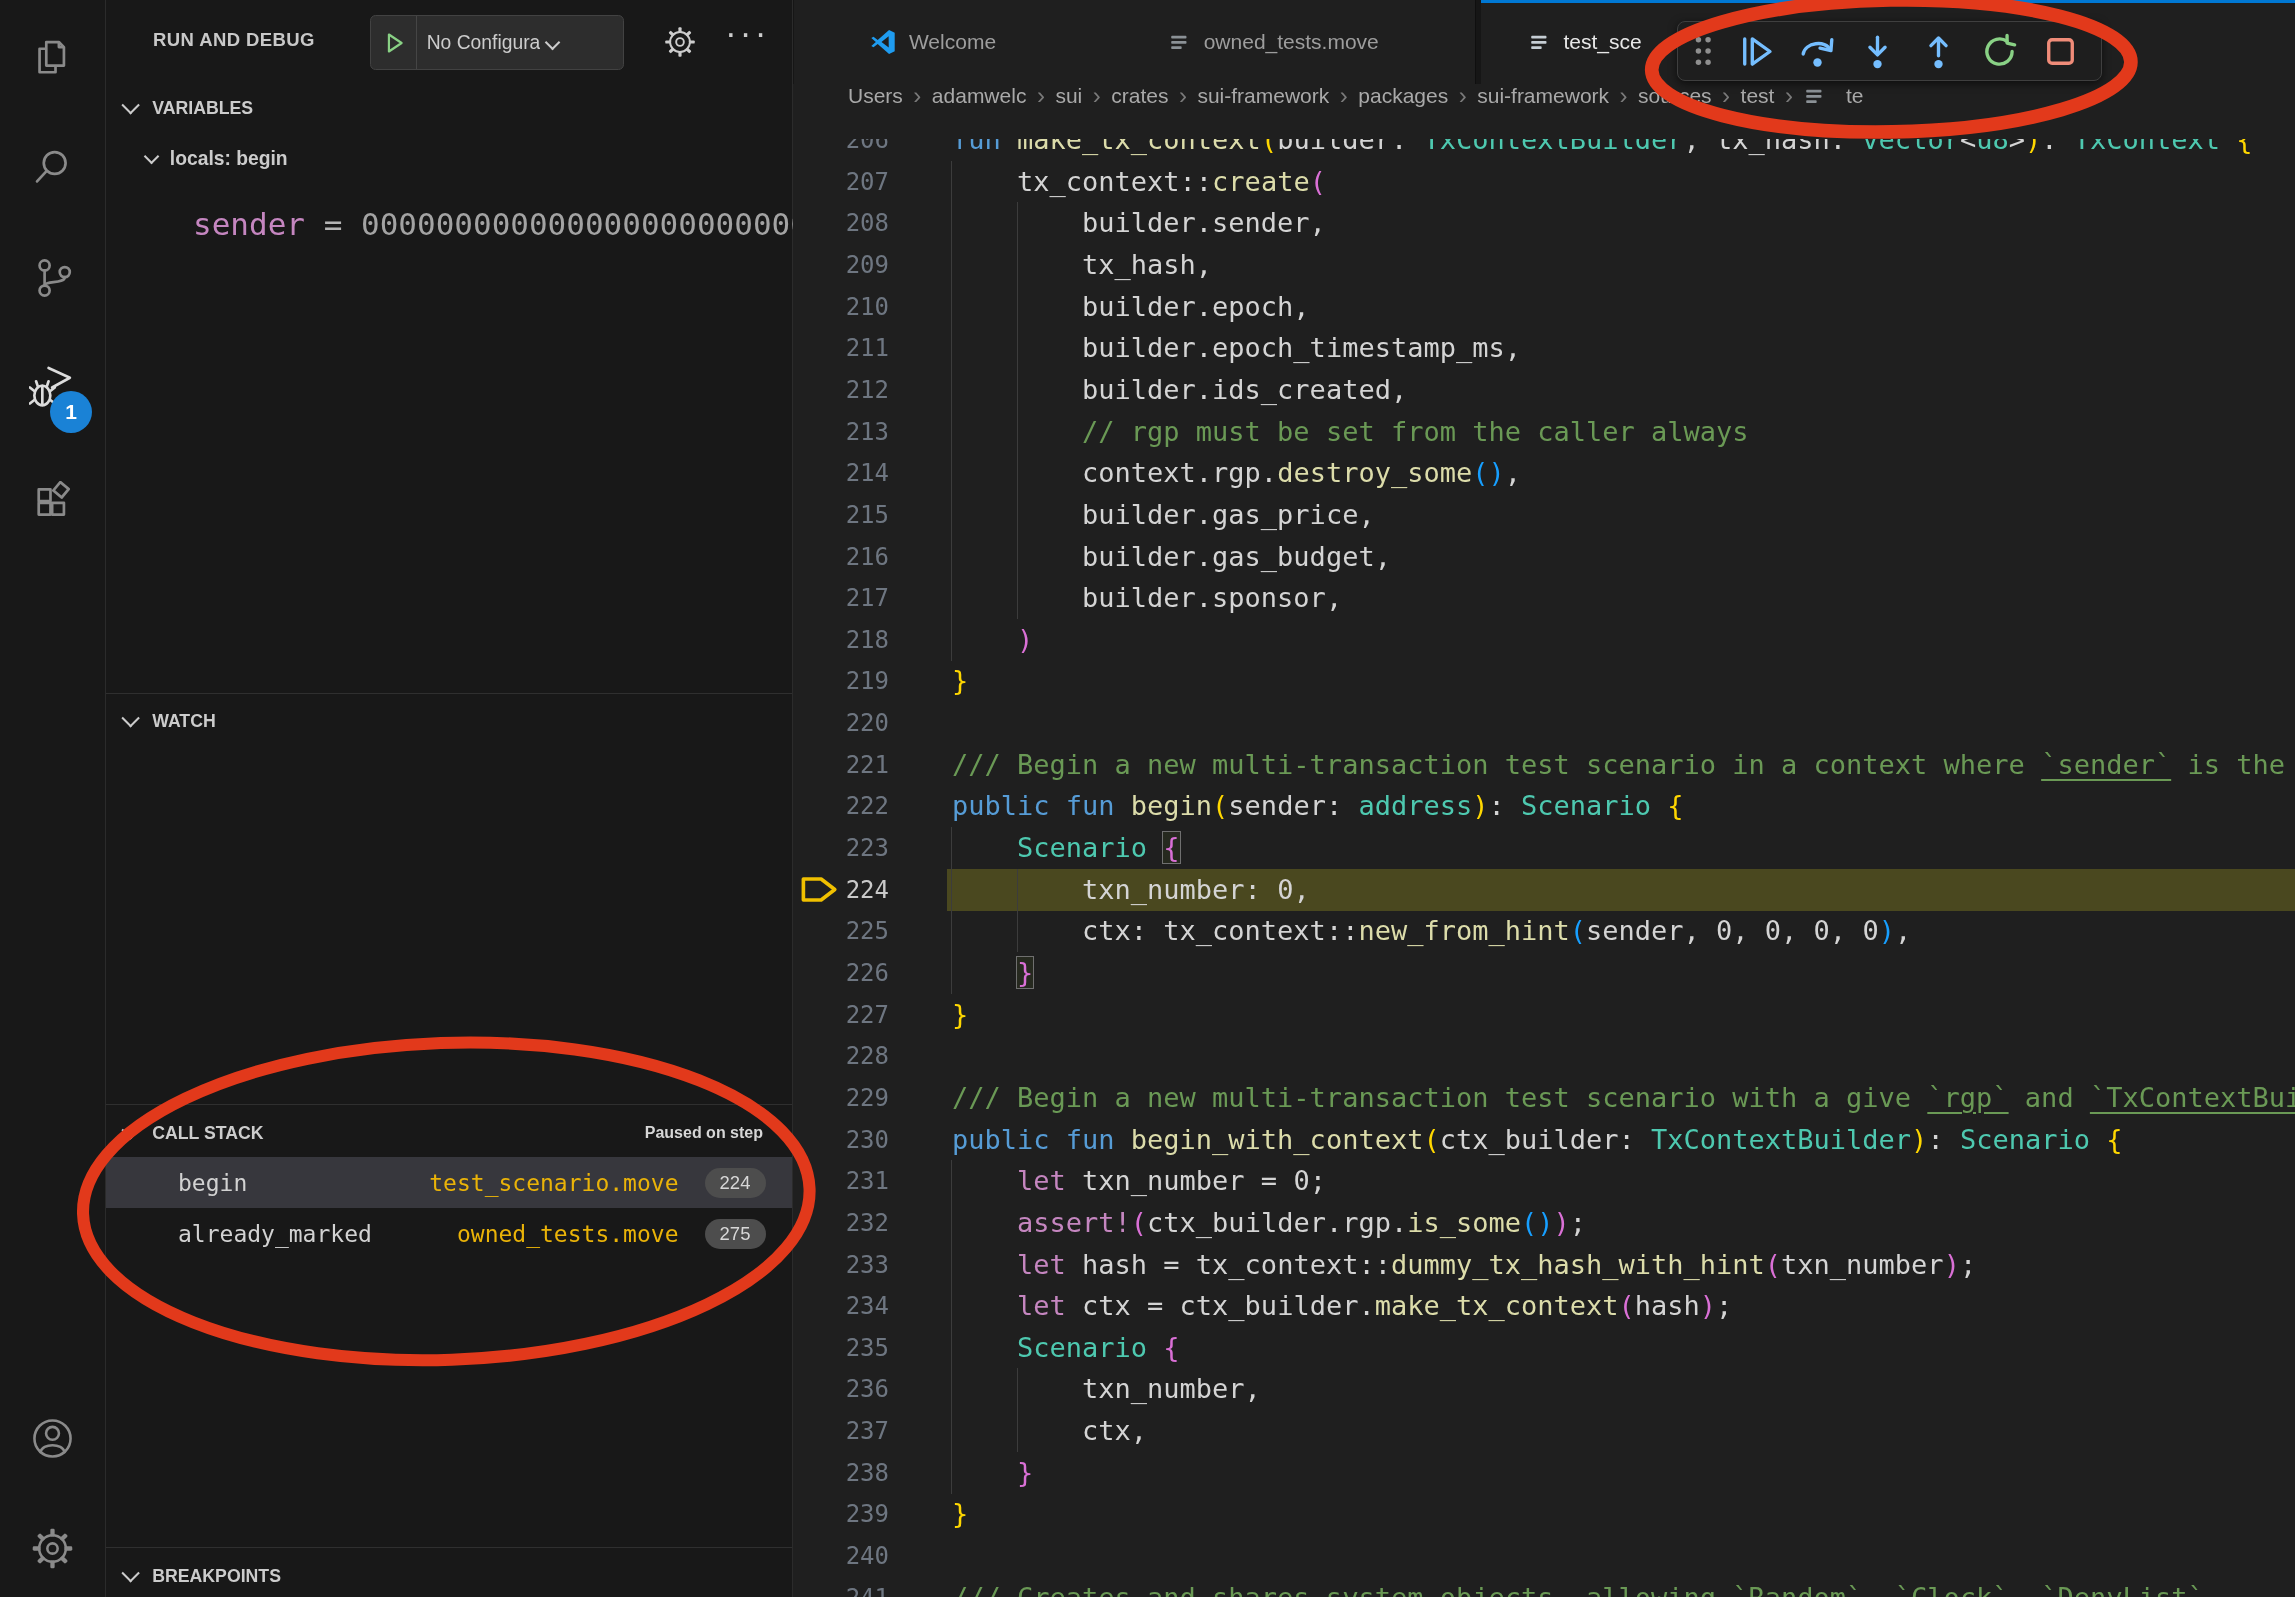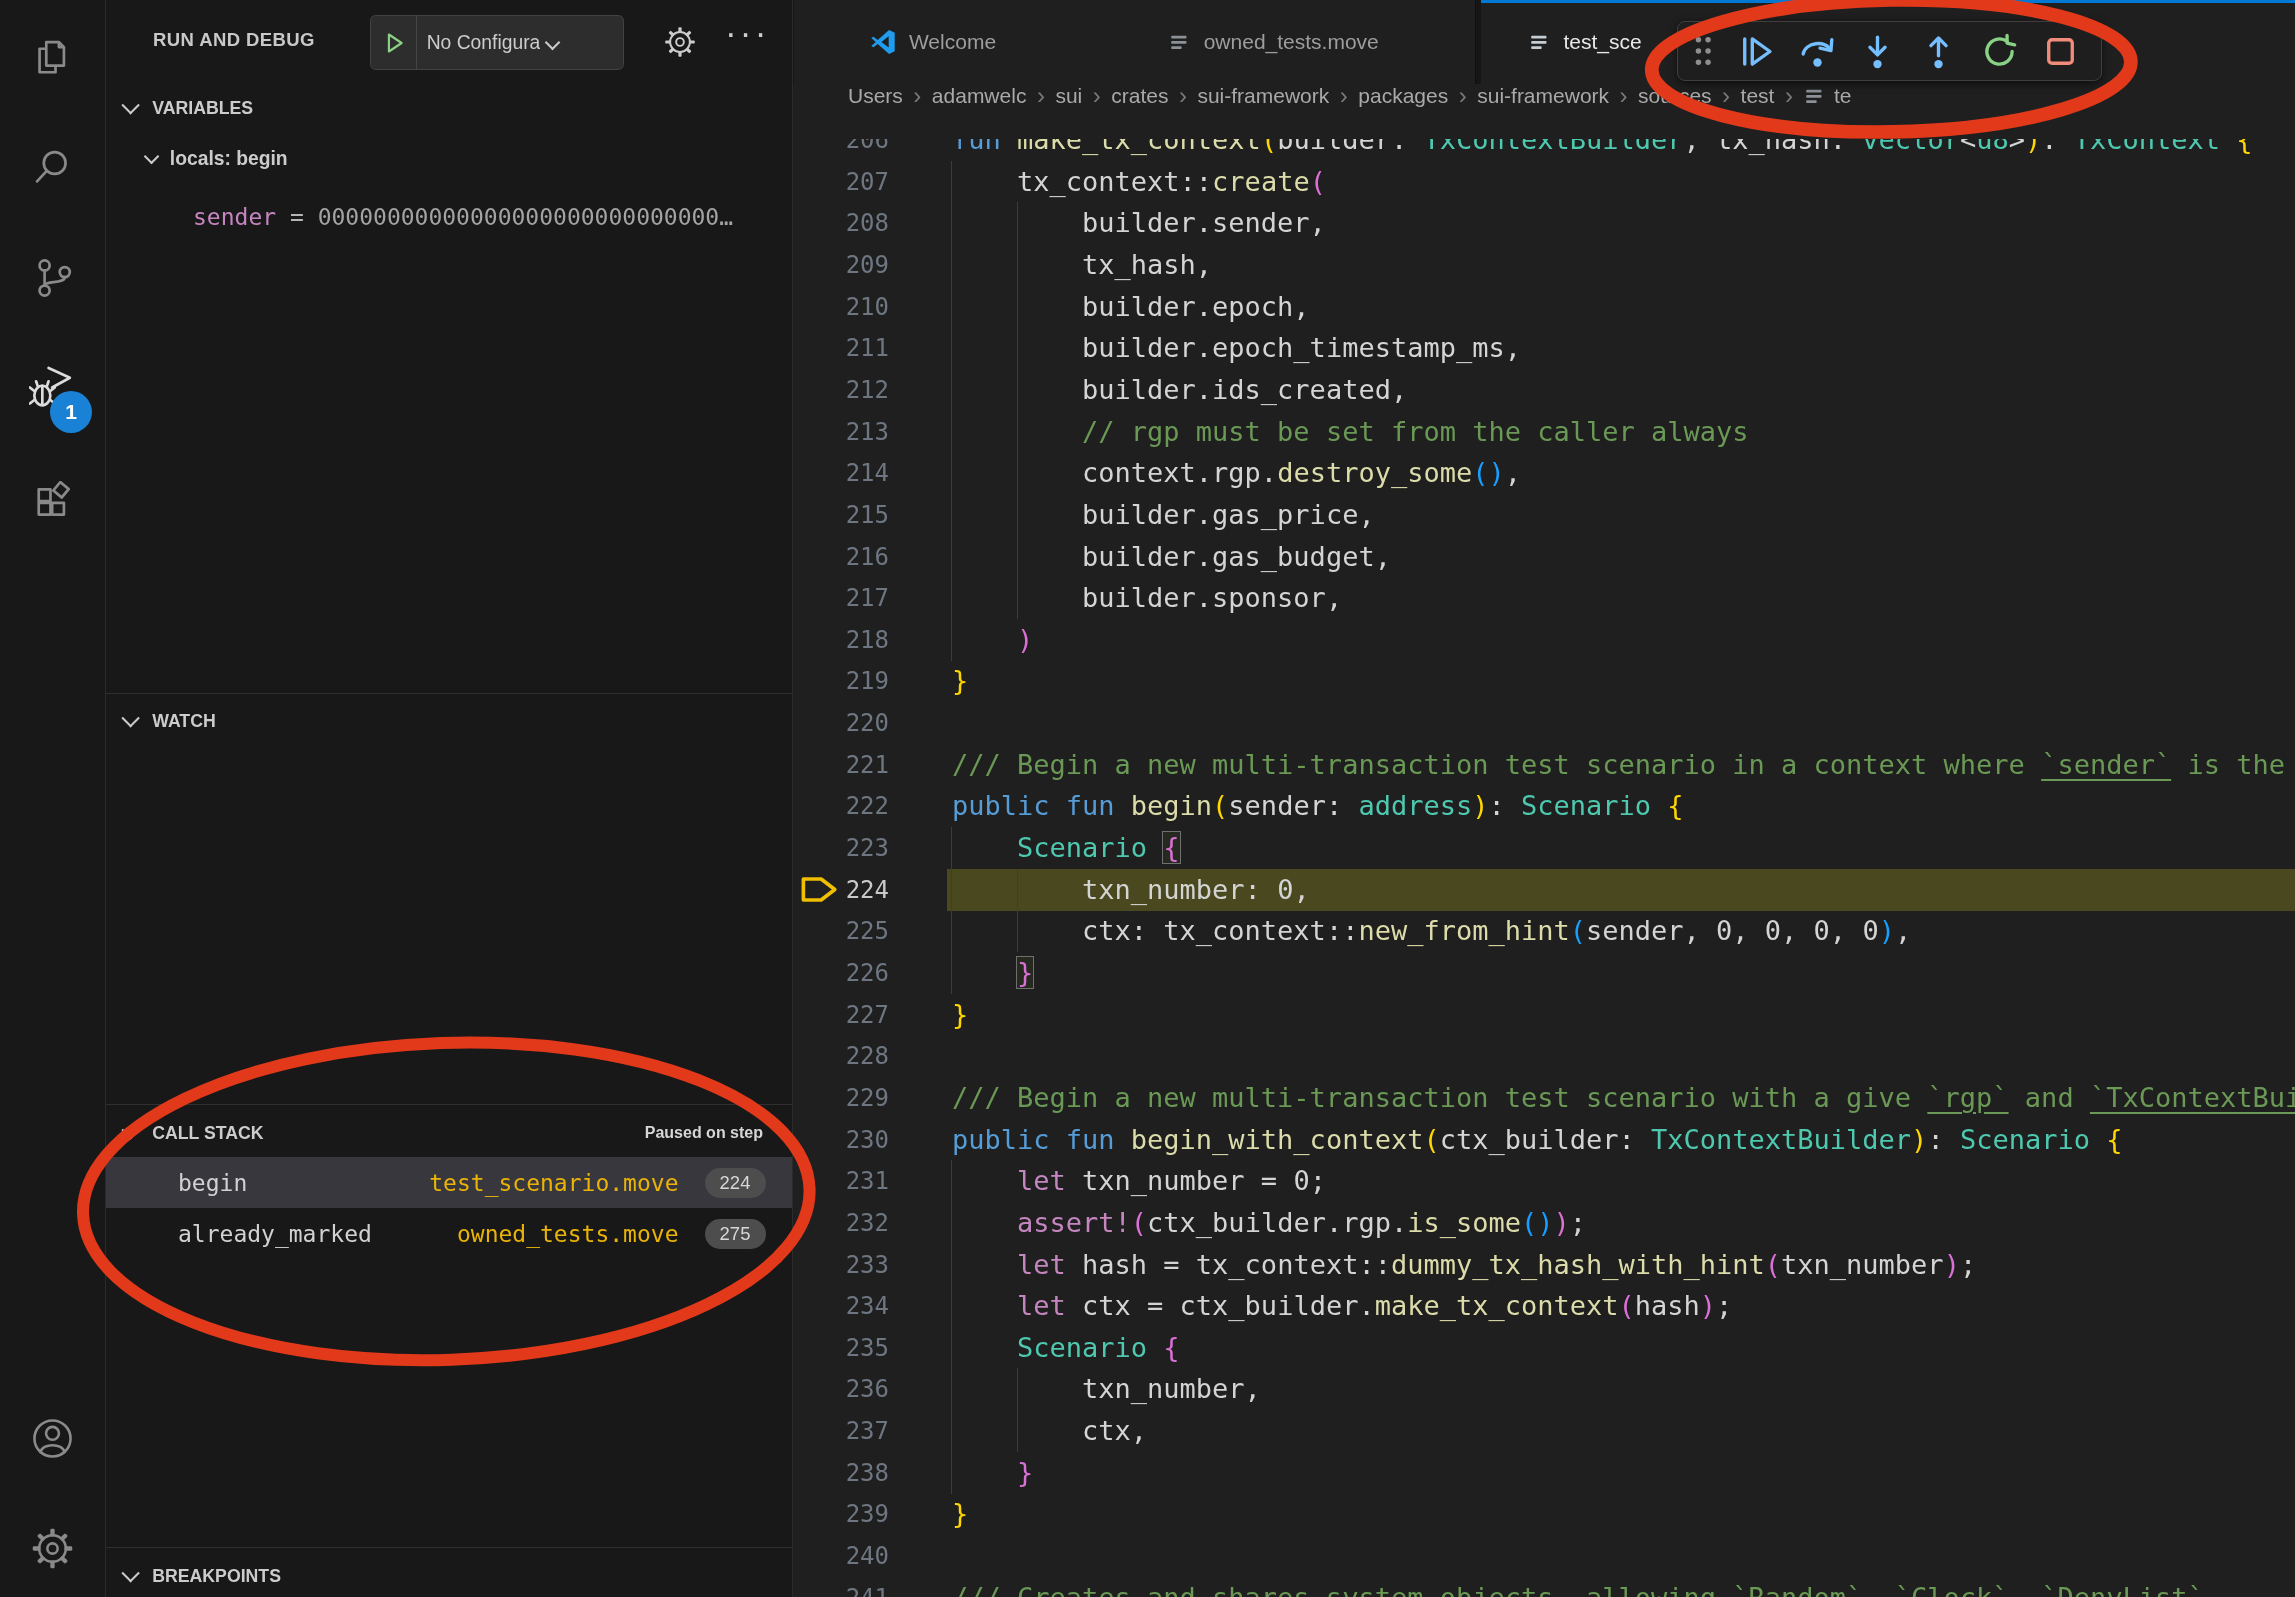--- a/index.html
+++ b/index.html
@@ -18,21 +18,21 @@
   .chev.small{width:8.8px;height:8.8px;}
   #sidebar-gear{position:absolute;left:558px;top:26px;}
   #sidebar-more{position:absolute;left:619px;top:13px;font-size:35px;color:#cccccc;letter-spacing:3.2px;}
   .sect-head{position:absolute;left:0;width:100%;height:40px;display:flex;align-items:center;}
   .sect-head .chev{margin-left:17.7px;margin-right:16px;margin-top:-4.8px;}
   .sect-label{font-size:17.7px;font-weight:700;color:#cccccc;}
   .divider{position:absolute;left:0;width:100%;height:0.8px;background:#2f2f2f;}
   #locals-row{position:absolute;left:40px;top:138px;height:42px;display:flex;align-items:center;}
   #locals-row .chev{margin-right:13px;margin-top:-4.8px;}
   #locals-label{font-size:19.3px;font-weight:700;color:#cccccc;}
-  #var-row{position:absolute;left:87px;top:190px;height:40px;display:flex;align-items:flex-end;font-family:"DejaVu Sans Mono",monospace;font-size:23px;white-space:pre;}
+  #var-row{position:absolute;left:87px;top:204px;height:40px;display:flex;align-items:center;font-family:"DejaVu Sans Mono",monospace;font-size:31px;white-space:pre;}
   #var-name{color:#c586c0;}
   #var-eq{color:#b5b5b5;}
   #var-value{color:#a3a3a3;}
   #cs-status{position:absolute;right:29px;top:1113px;height:40px;display:flex;align-items:center;font-size:16px;font-weight:700;color:#d6d6d6;}
   #callstack-rows{position:absolute;left:0;top:1157px;width:100%;}
   .csrow{position:relative;height:51px;display:flex;align-items:center;padding:0 26.5px 0 72px;box-sizing:border-box;font-family:"DejaVu Sans Mono",monospace;}
   .csrow.sel{background:#37373d;}
   .csfn{font-size:23px;color:#d2d2d2;}
   .csfile{margin-left:auto;font-size:23px;color:#eab308;}
   .csbadge{margin-left:26px;min-width:37px;padding:4px 12px;border-radius:19.3px;background:#4d4d4d;color:#d7d7d7;font-family:"Liberation Sans",sans-serif;font-size:18.5px;text-align:center;}
@@ -55,21 +55,21 @@
   #tabbar{position:absolute;left:0;top:0;right:0;height:84px;background:#161616;z-index:3;}
   .tab{position:absolute;top:0;height:84px;background:#1f1f1f;display:flex;align-items:center;justify-content:center;gap:13px;border-right:0.8px solid #0f0f0f;box-sizing:border-box;overflow:hidden;}
   .tab .tablabel{font-size:21px;color:#9d9d9d;white-space:nowrap;}
   .tab.active{justify-content:flex-start;padding-left:47px;}
   .tab.active .tablabel{color:#e8e8e8;}
   #tab-accent{position:absolute;left:688px;right:0;top:0;height:3.2px;background:#0078d4;z-index:4;}
   
   #breadcrumbs{position:absolute;left:16px;top:84px;right:0;height:55px;background:#1f1f1f;z-index:2;display:flex;align-items:flex-start;padding-left:39px;white-space:nowrap;overflow:hidden;}
   .bc-item{font-size:21px;color:#a9a9a9;}
   .bc-sep{font-size:24px;color:#7a7a7a;margin:0 10.5px;transform:translateY(-1.6px);}
-  .bc-file{display:flex;align-items:center;gap:8px;}
+  .bc-file{display:flex;align-items:center;gap:20px;}
   
   #debug-toolbar{position:absolute;left:884px;top:21px;width:425px;height:60px;background:#1e1e1e;border:0.8px solid #3f3f3f;border-radius:8px;box-shadow:0 2.4px 8px rgba(0,0,0,.55);z-index:5;display:flex;align-items:center;justify-content:space-between;padding:0 21px 0 13px;box-sizing:border-box;}
   .tb-btn{display:flex;align-items:center;justify-content:center;width:39px;height:48px;}
   
   #annotations{position:absolute;inset:0;z-index:10;pointer-events:none;}
 </style>
 </head>
 <body>
 
 <div id="app">

